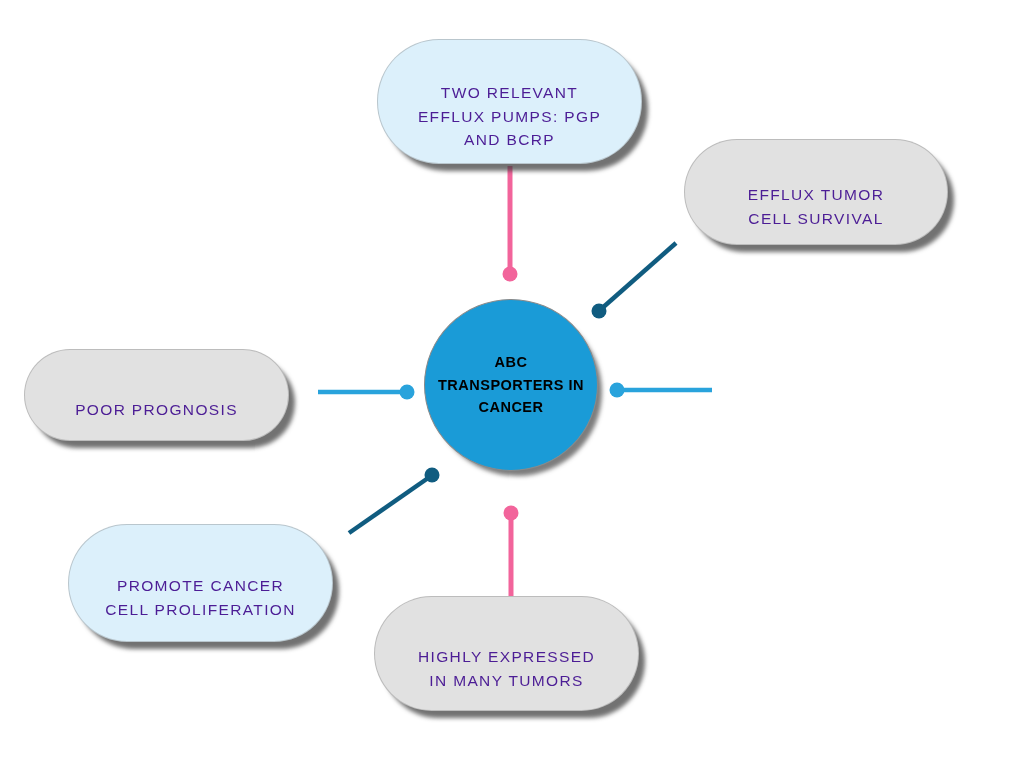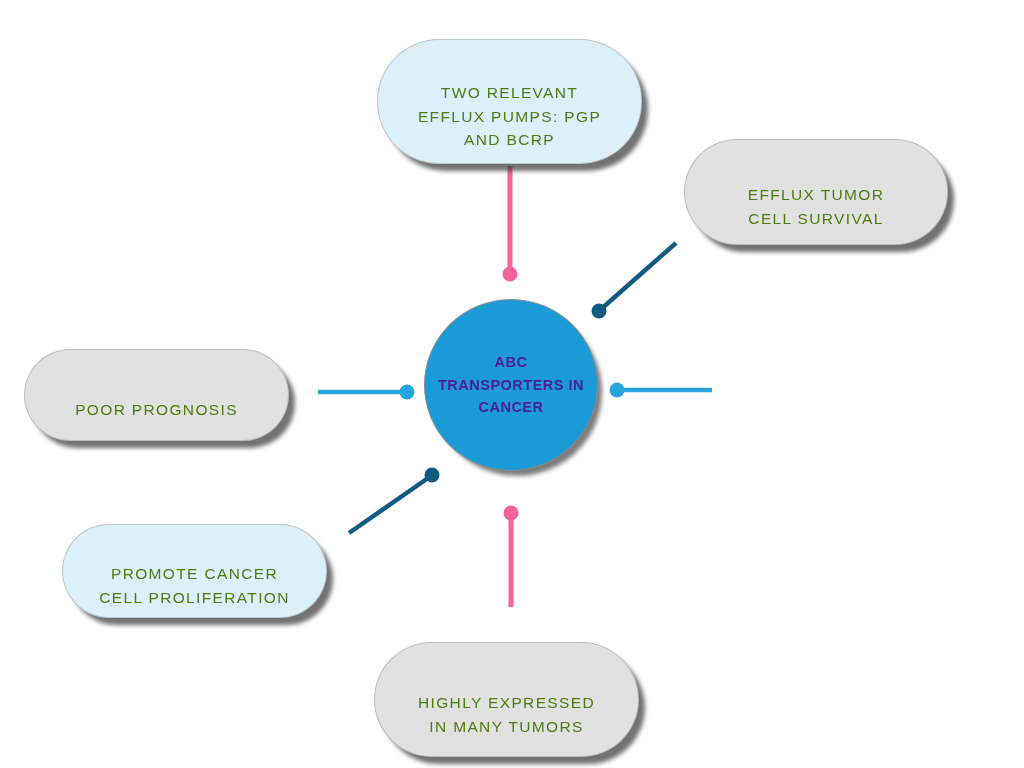--- a/index.html
+++ b/index.html
@@ -40,21 +40,21 @@
     text-align: center;
     border-radius: 62px;
     z-index: 2;
     border: 1px solid rgba(120,120,120,0.35);
     box-shadow: 7px 8px 4px -1px rgba(60,60,60,0.72);
   }
   .node-label {
     font-size: 15.5px;
     letter-spacing: 1.35px;
     line-height: 1.52;
-    color: #4d7c0f;
+    color: #4c1d95;
     font-weight: 400;
     white-space: pre-line;
     padding: 0 18px;
     margin-top: 30px;
   }
   .node.fill-lightblue {
     background: #dcf0fb;
   }
   .node.fill-gray {
     background: #e1e1e1;
@@ -72,21 +72,21 @@
     border: 1px solid #8a8a8a;
     box-sizing: border-box;
     display: flex;
     align-items: center;
     justify-content: center;
     text-align: center;
     z-index: 3;
     box-shadow: 6px 7px 4px -2px rgba(70,70,70,0.70);
   }
   #hub-label {
-    color: #4c1d95;
+    color: #000000;
     font-size: 14.5px;
     font-weight: bold;
     letter-spacing: 0.5px;
     line-height: 1.55;
     white-space: pre-line;
     padding: 0 12px;
   }
 </style>
 </head>
 <body>
@@ -131,26 +131,26 @@
 EFFLUX PUMPS: PGP
 AND BCRP</span>
   </div>
 
   <div class="node fill-gray" style="left:684px; top:139px; width:264px; height:106px;">
     <span class="node-label">EFFLUX TUMOR
 CELL SURVIVAL</span>
   </div>
 
 
-  <div class="node fill-gray" style="left:374px; top:642px; width:265px; height:115px;">
+  <div class="node fill-gray" style="left:374px; top:596px; width:265px; height:115px;">
     <span class="node-label">HIGHLY EXPRESSED
 IN MANY TUMORS</span>
   </div>
 
-  <div class="node fill-lightblue" style="left:62px; top:524px; width:265px; height:94px;">
+  <div class="node fill-lightblue" style="left:68px; top:524px; width:265px; height:118px;">
     <span class="node-label">PROMOTE CANCER
 CELL PROLIFERATION</span>
   </div>
 
   <div class="node fill-gray" style="left:24px; top:349px; width:265px; height:92px;">
     <span class="node-label">POOR PROGNOSIS</span>
   </div>
 
   <div id="hub">
     <span id="hub-label">ABC

